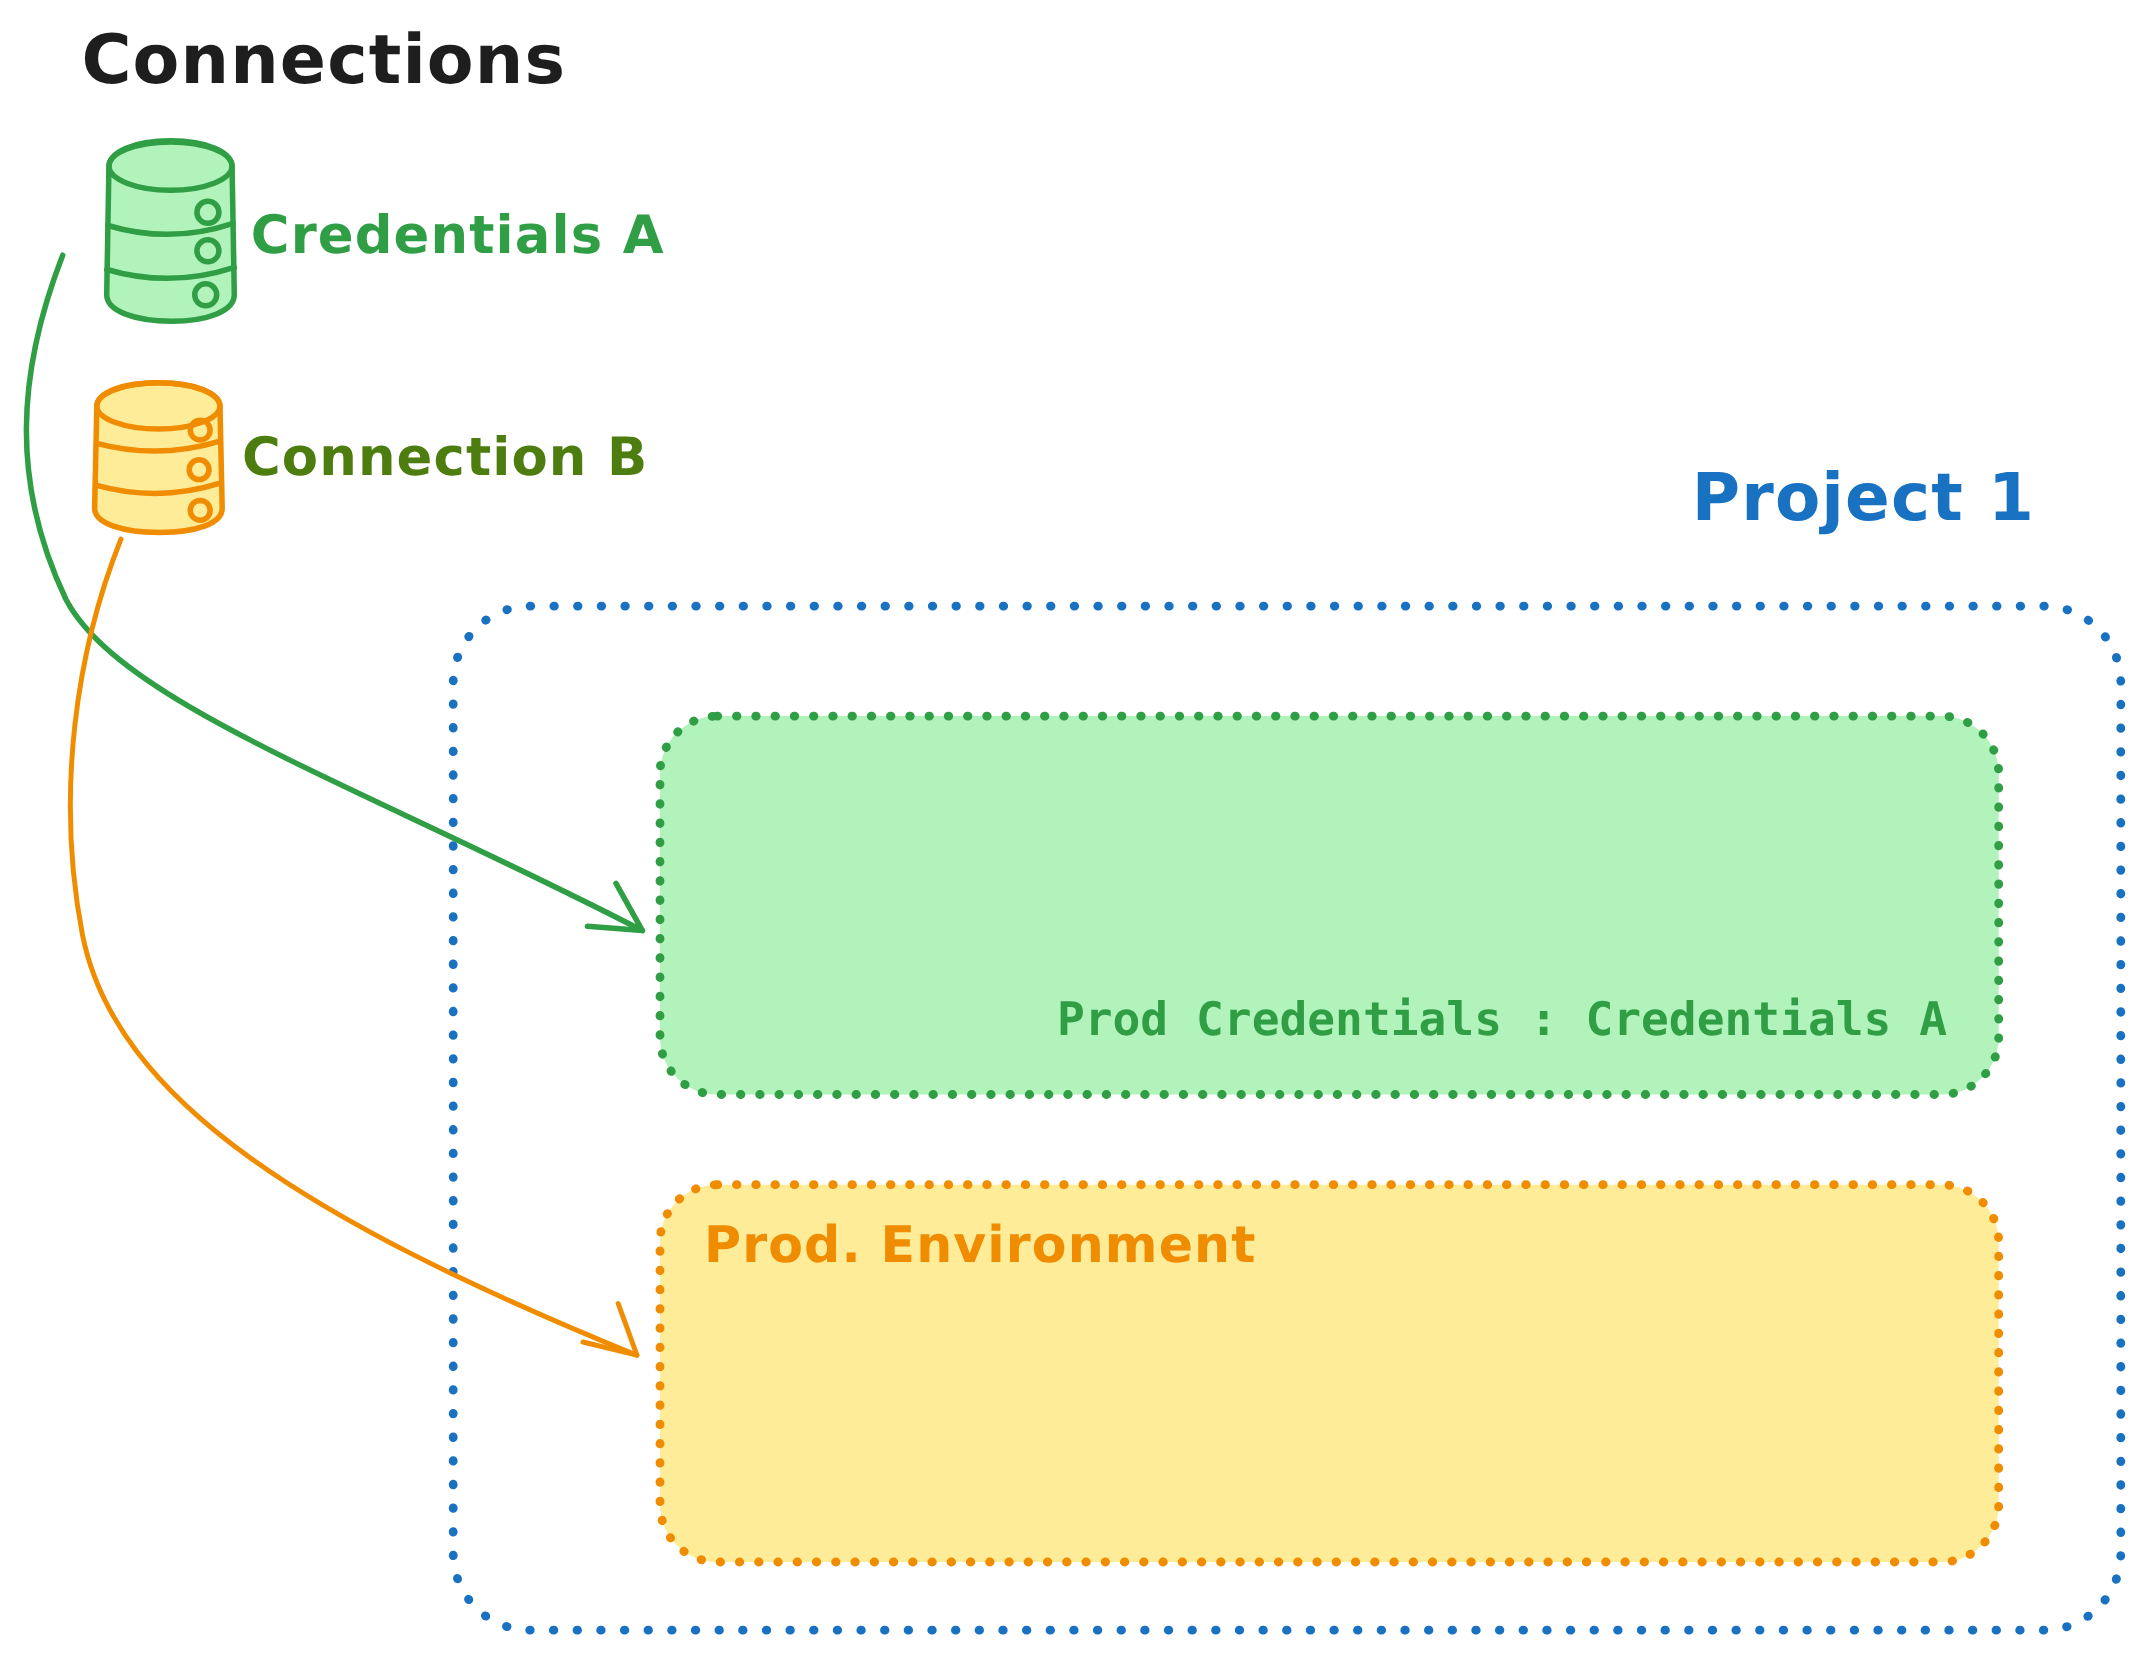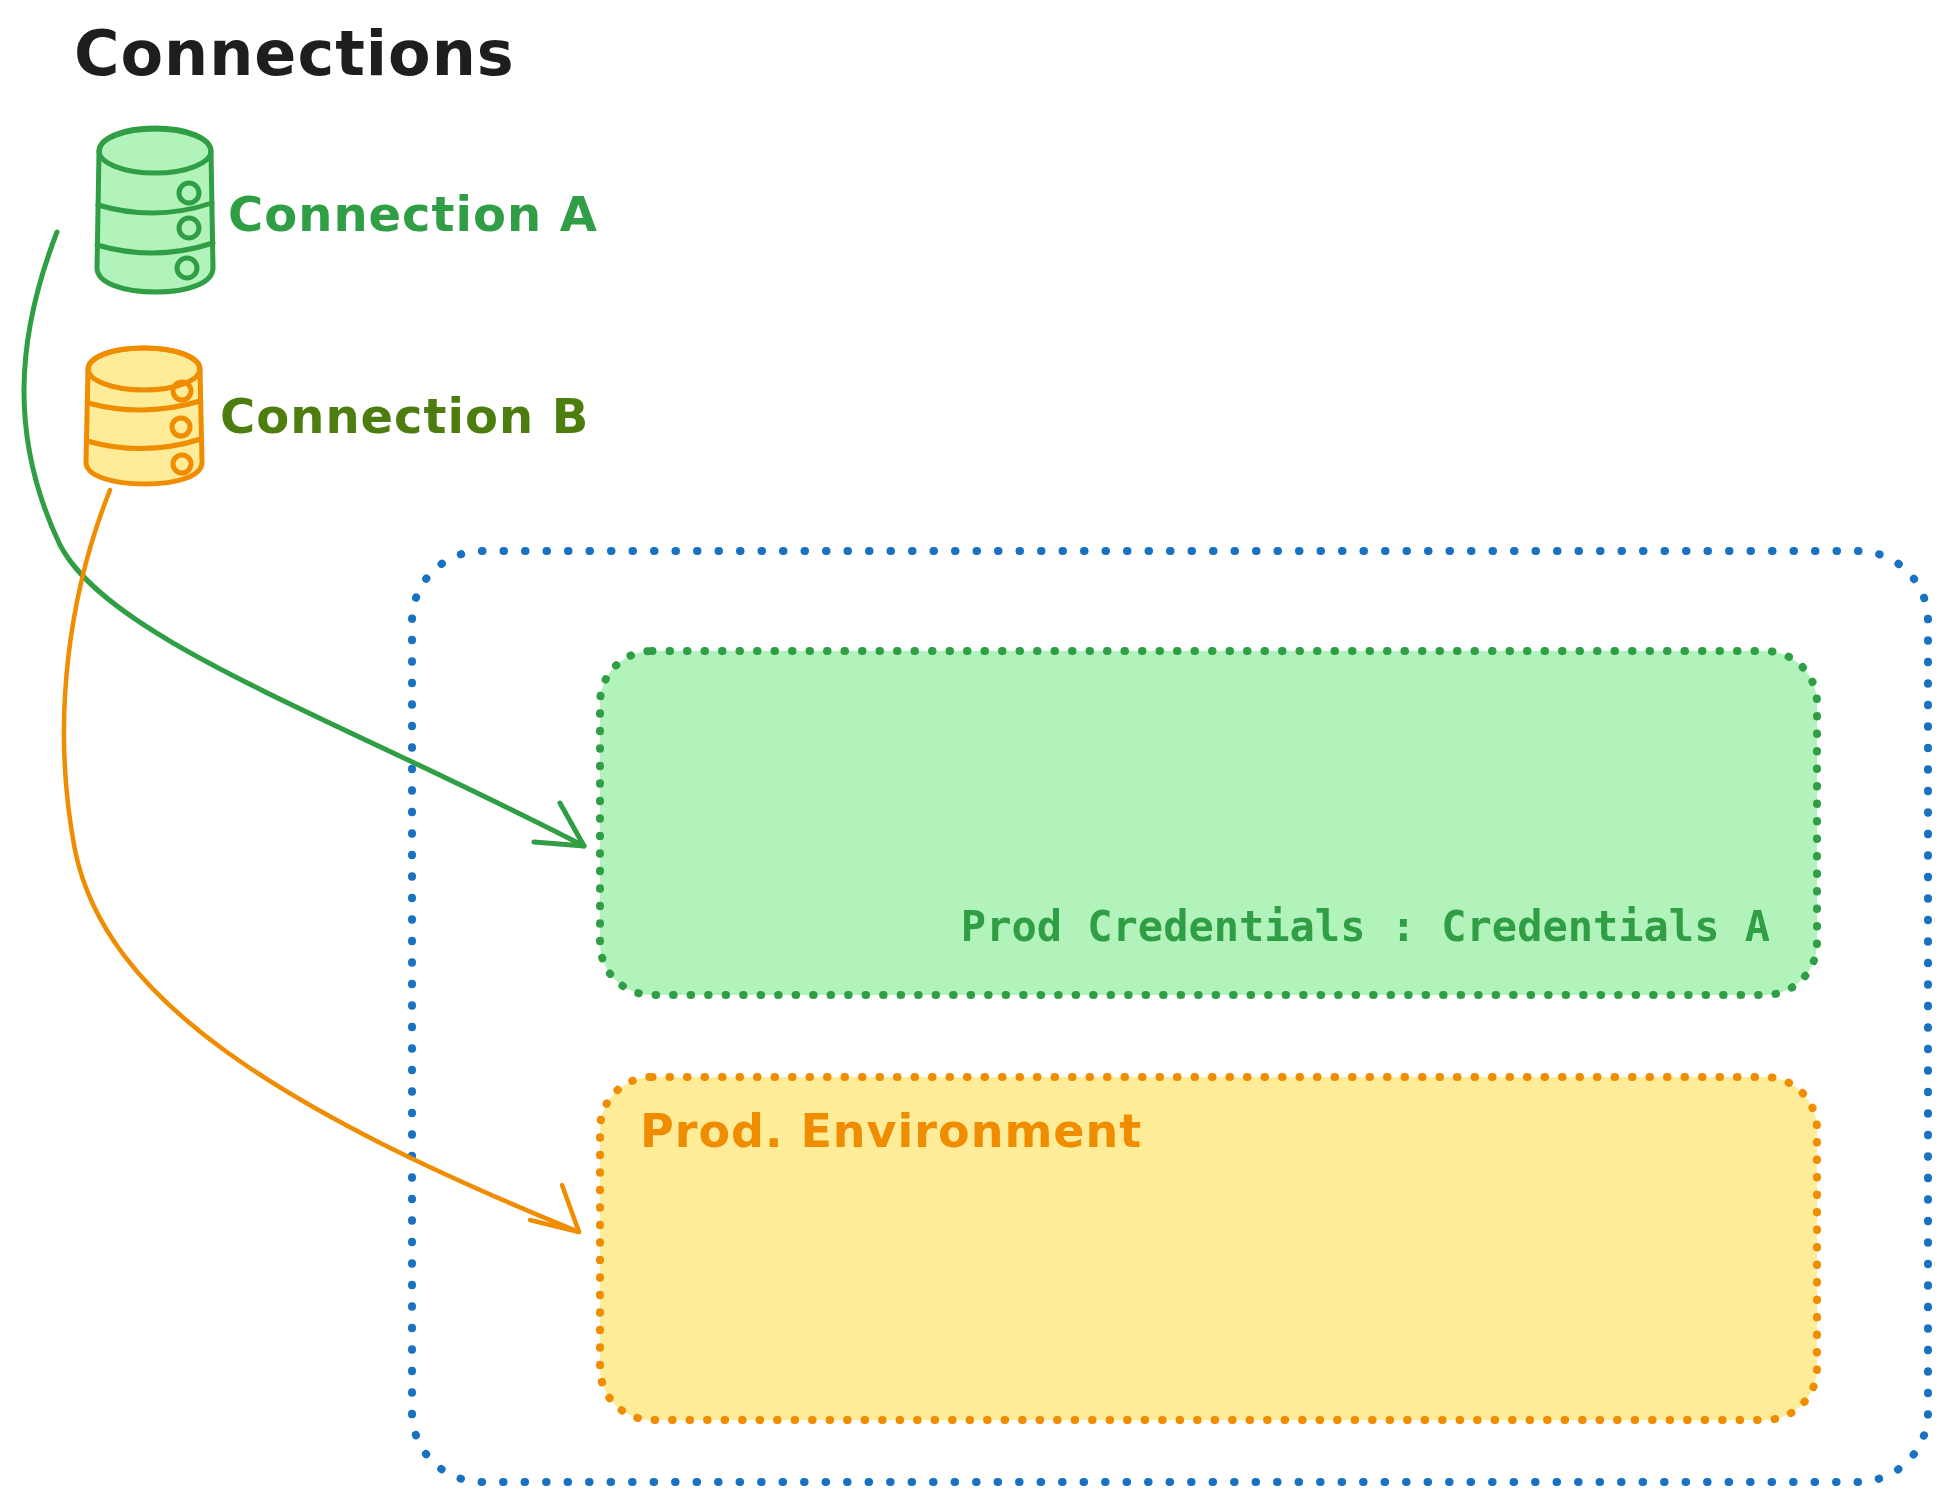--- a/index.html
+++ b/index.html
@@ -80,24 +80,25 @@
     </g>
 
     <g fill="none" stroke="#f08c00" stroke-width="4.5" stroke-linecap="round" stroke-linejoin="round">
       <path d="M 110 490 C 70 590 50 720 75 850 C 105 1000 280 1110 579 1232"></path>
       <path d="M 562 1185 L 579 1232 L 530 1220"></path>
     </g>
   </svg>
 
   <div class="lbl lbl-title">Connections</div>
 
-  <div class="lbl lbl-conn-a">Connection A</div>
+  <div class="lbl lbl-conn-a">Credentials A</div>
 
   <div class="lbl lbl-conn-b">Connection B</div>
 
+  <div class="lbl lbl-project">Project 1</div>
 
 
   <div class="lbl lbl-mono lbl-dev-cred">Prod Credentials : Credentials A</div>
 
   <div class="lbl lbl-prod-title">Prod. Environment</div>
 
 
 </div>
 
 </body></html>

